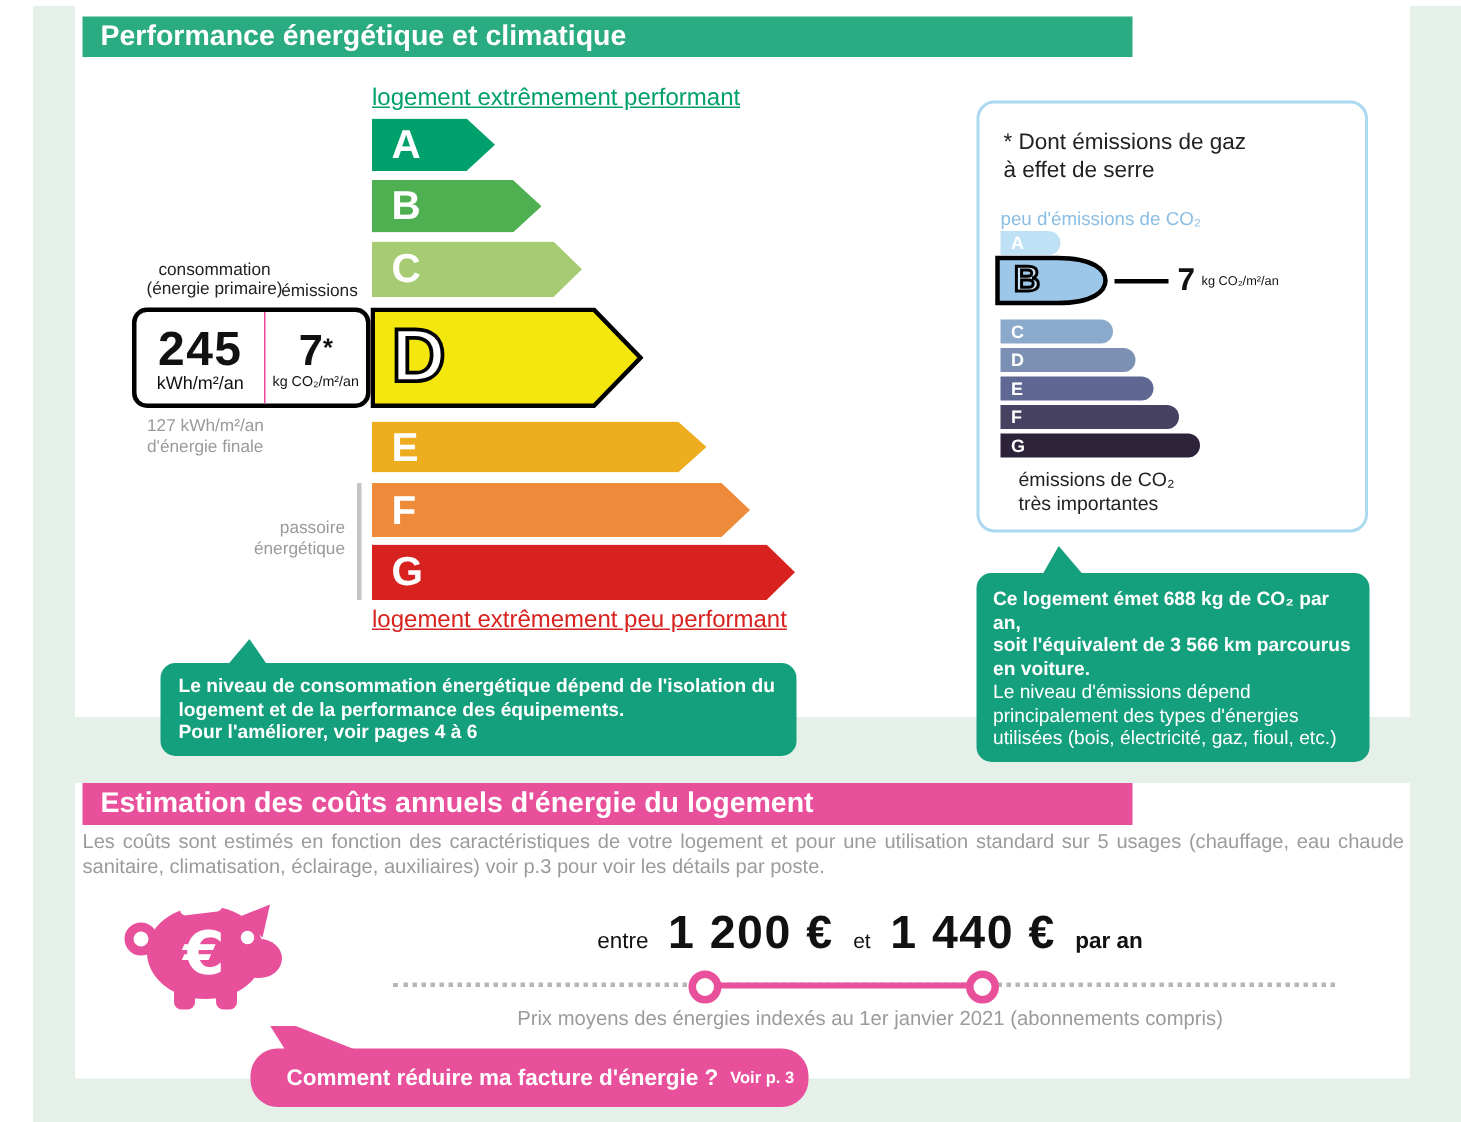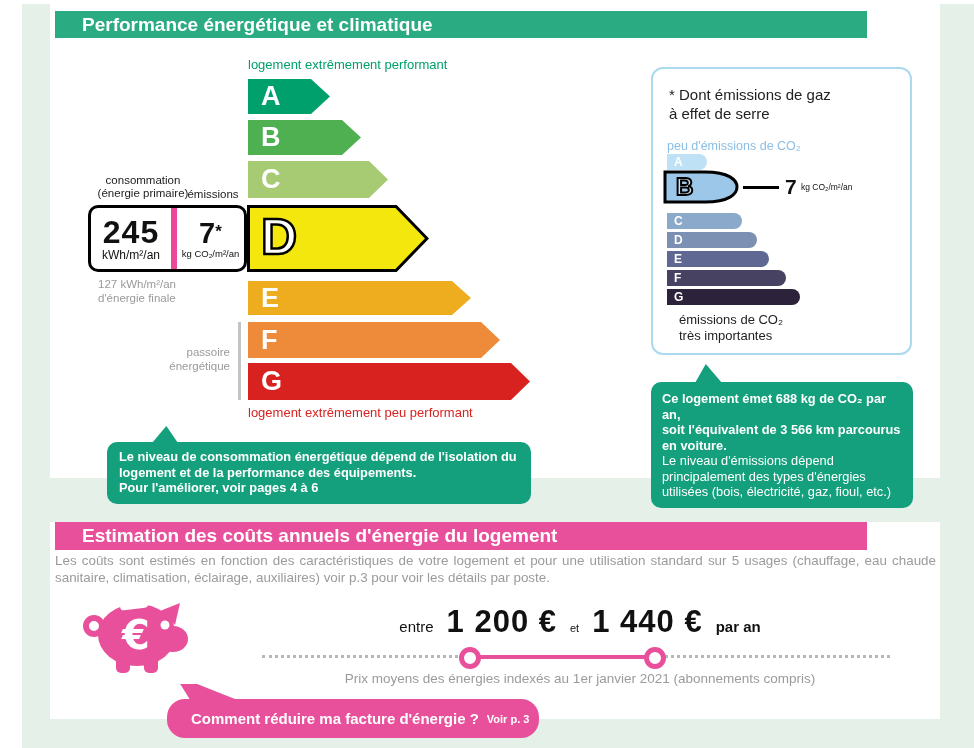--- a/index.html
+++ b/index.html
@@ -3,39 +3,39 @@
 <meta charset="utf-8">
 <style>
   html,body{margin:0;padding:0;background:#fff;}
   #page{position:relative;width:974px;height:748px;background:#fff;overflow:hidden;
         font-family:"Liberation Sans","DejaVu Sans",sans-serif;}
   .abs{position:absolute;}
   .bg-band{left:22px;top:4px;width:952px;height:744px;background:#E5F0E9;}
   .card{background:#fff;}
   .card1{left:50px;top:4px;width:890px;height:474px;}
   .card2{left:50px;top:522px;width:890px;height:197px;}
-  .sec-header{left:55px;width:812px;color:#fff;font-weight:bold;font-size:19px;
-              padding-left:27px;box-sizing:border-box;white-space:nowrap;}
+  .sec-header{left:55px;width:700px;color:#fff;font-weight:bold;font-size:19px;
+              padding-left:12px;box-sizing:border-box;white-space:nowrap;}
   .hdr-energy{top:11px;height:27px;line-height:27px;}
   .hdr-costs{top:522px;height:28px;line-height:28px;}
   
   .epc-arrow{clip-path:polygon(0 0,calc(100% - 19px) 0,100% 50%,calc(100% - 19px) 100%,0 100%);
              color:#fff;font-weight:bold;font-size:27px;display:flex;align-items:center;
              padding-left:13px;box-sizing:border-box;left:248px;}
   .epc-a{top:79px;width:82px;height:35px;}
   .epc-b{top:120px;width:113px;height:35px;}
   .epc-c{top:161px;width:140px;height:37px;}
   .epc-e{top:281px;width:223px;height:34px;}
   .epc-f{top:322px;width:252px;height:36px;}
   .epc-g{top:363px;width:282px;height:37px;}
-  .scale-label{font-size:13px;white-space:nowrap;}
+  .scale-label{font-size:16px;white-space:nowrap;text-decoration:underline;}
   .col-head{font-size:11.5px;color:#222;text-align:center;line-height:13px;}
   .values-box{left:88px;top:205px;width:159px;height:67px;background:#fff;border:3px solid #000;
               border-radius:10px;box-sizing:border-box;display:flex;}
-  .vb-left{width:86px;border-right:6px solid #ec4899;display:flex;flex-direction:column;
+  .vb-left{width:86px;border-right:1px solid #ec4899;display:flex;flex-direction:column;
            align-items:center;justify-content:center;box-sizing:border-box;}
   .vb-right{flex:1;display:flex;flex-direction:column;align-items:center;justify-content:center;}
   .vb-value{font-size:32px;font-weight:bold;color:#111;line-height:32px;letter-spacing:1px;}
   .vb-value2{font-size:29px;font-weight:bold;color:#111;line-height:30px;}
   .vb-unit{font-size:12px;color:#111;line-height:14px;}
   .vb-unit2{font-size:9.5px;color:#111;line-height:12px;white-space:nowrap;}
   sup.ast{font-size:17px;vertical-align:6px;}
   .d-arrow-group{left:247px;top:205px;width:182px;height:67px;}
   .letter-d{left:14px;top:0;height:67px;line-height:65px;font-size:50px;font-weight:bold;
             color:#fff;-webkit-text-stroke:2.5px #000;}
@@ -70,21 +70,21 @@
   .ghg-line{left:80px;top:16px;width:36px;height:3px;background:#000;}
   .ghg-val{left:122px;top:0;height:34px;line-height:34px;font-size:21px;font-weight:bold;color:#111;}
   .ghg-unit{left:138px;top:12px;font-size:8.5px;color:#111;}
   .ghg-high{left:14px;top:243px;font-size:13px;color:#222;line-height:16px;margin-left:12px;}
   
   .description{left:55px;top:552px;width:881px;font-size:13.4px;line-height:17px;color:#9B9B9B;
                text-align:justify;margin:0;}
   .cost-row{left:300px;top:604px;width:560px;display:flex;align-items:baseline;
             justify-content:center;gap:13px;color:#111;}
   .cost-word{font-size:15px;}
-  .cost-word-sm{font-size:11px;}
+  .cost-word-sm{font-size:14px;}
   .cost-val{font-size:31px;font-weight:bold;letter-spacing:1px;}
   .cost-paran{font-size:15px;font-weight:bold;}
   .slider-dotted{left:262px;top:655px;width:628px;border-top:3px dotted #B7B7B7;}
   .slider-line{left:470px;top:655px;width:185px;height:4px;border-radius:2px;}
   .slider-circle{width:12px;height:12px;border:5px solid;border-radius:50%;background:#fff;top:647px;}
   .price-note{left:300px;top:671px;width:560px;text-align:center;font-size:13.5px;color:#9B9B9B;}
   .bubble{left:167px;top:699px;width:372px;height:39px;border-radius:18px;color:#fff;
           display:flex;align-items:center;padding-left:24px;gap:8px;box-sizing:border-box;}
   .bubble-q{font-size:15px;font-weight:bold;}
   .bubble-ref{font-size:11px;font-weight:bold;}

